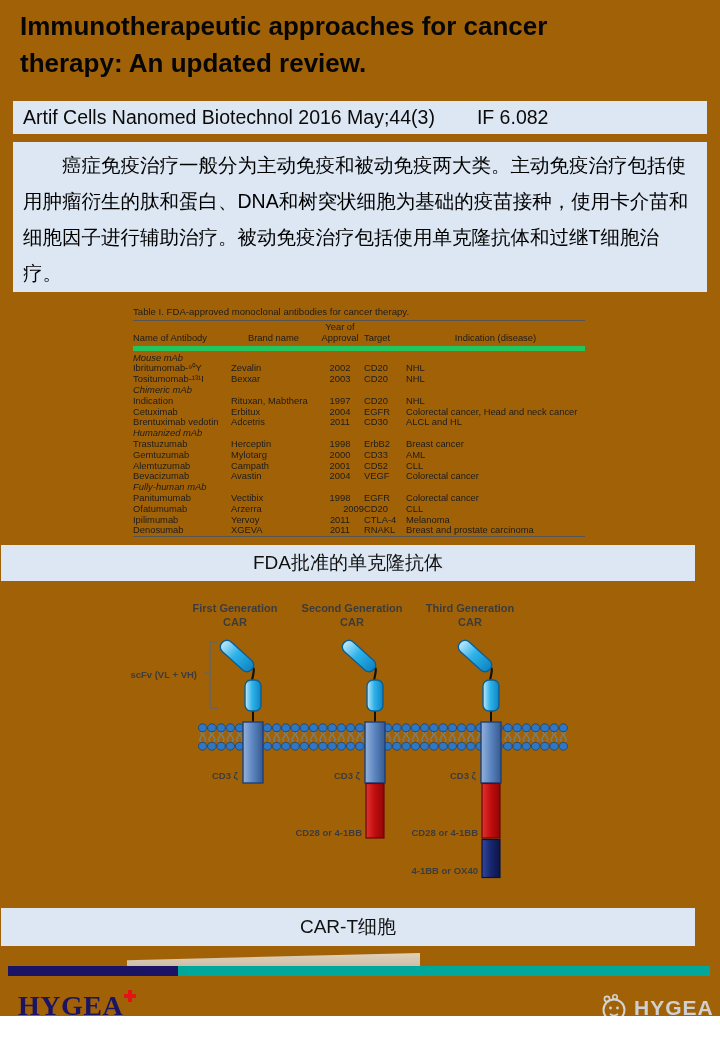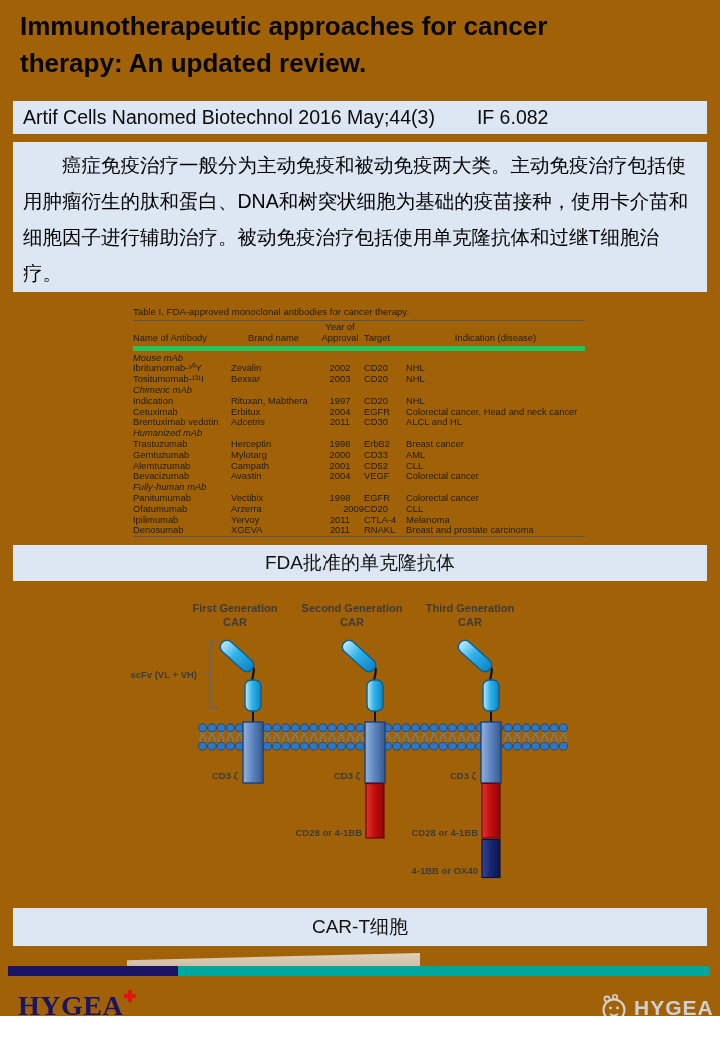--- a/index.html
+++ b/index.html
@@ -45,21 +45,21 @@
   .paper-table th {
     font-weight:normal; text-align:left; vertical-align:bottom;
     border-bottom:5px solid #22c55e; padding:1px 0 2px 0; line-height:10.8px;
   }
   .paper-table th.center { text-align:center; white-space:pre-line; }
   .paper-table td { padding:0; line-height:10.8px; vertical-align:top; white-space:nowrap; }
   .paper-table tbody tr:first-child td { padding-top:2px; }
   .paper-table td.sect { font-style:italic; }
   
   .caption-bar {
-    position:absolute; left:13px; width:694px; background:#dce7f3;
+    position:absolute; left:1px; width:694px; background:#dce7f3;
     display:flex; align-items:center; justify-content:center;
     font-size:19px; color:#111;
   }
   .caption-bar.first { top:545px; height:36px; }
   .caption-bar.second { top:908px; height:38px; }
   
   .car-diagram { position:absolute; left:0; top:593px; width:720px; height:312px; }
   .gen-label { font-size:11px; font-weight:bold; fill:#3c3c3c; text-anchor:middle;
                font-family:"Liberation Sans",sans-serif; }
   .small-label { font-size:9.5px; font-weight:bold; fill:#3c3c3c;

